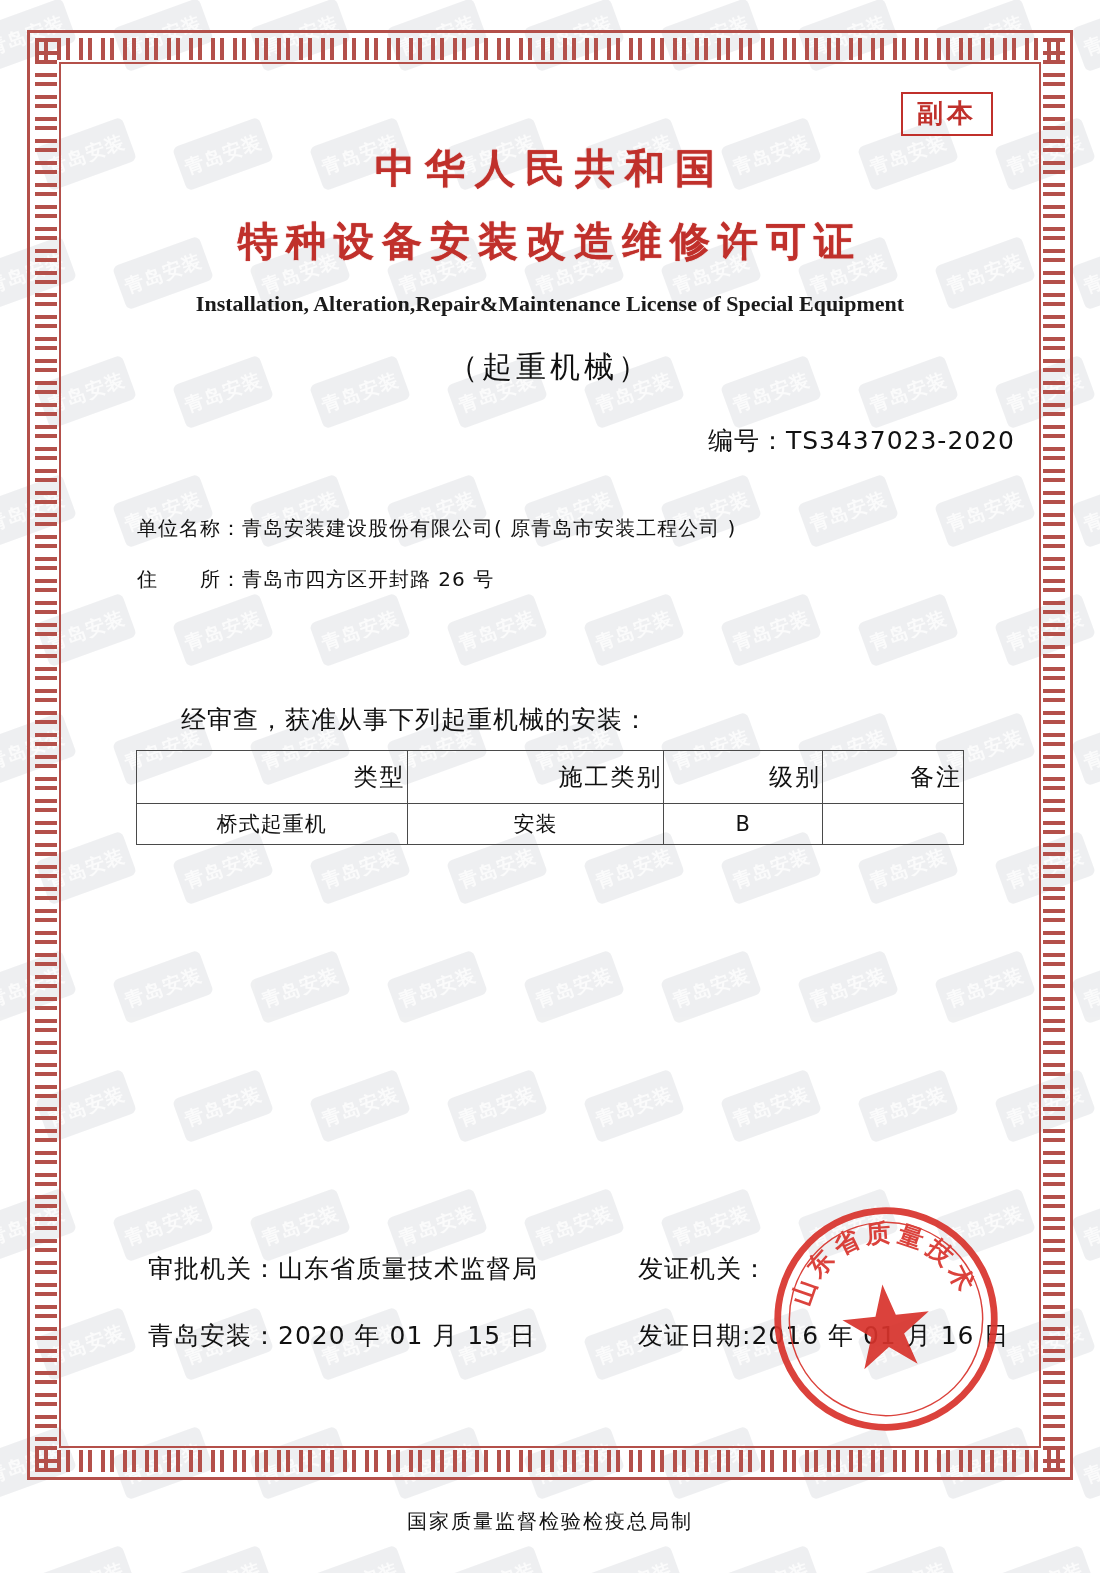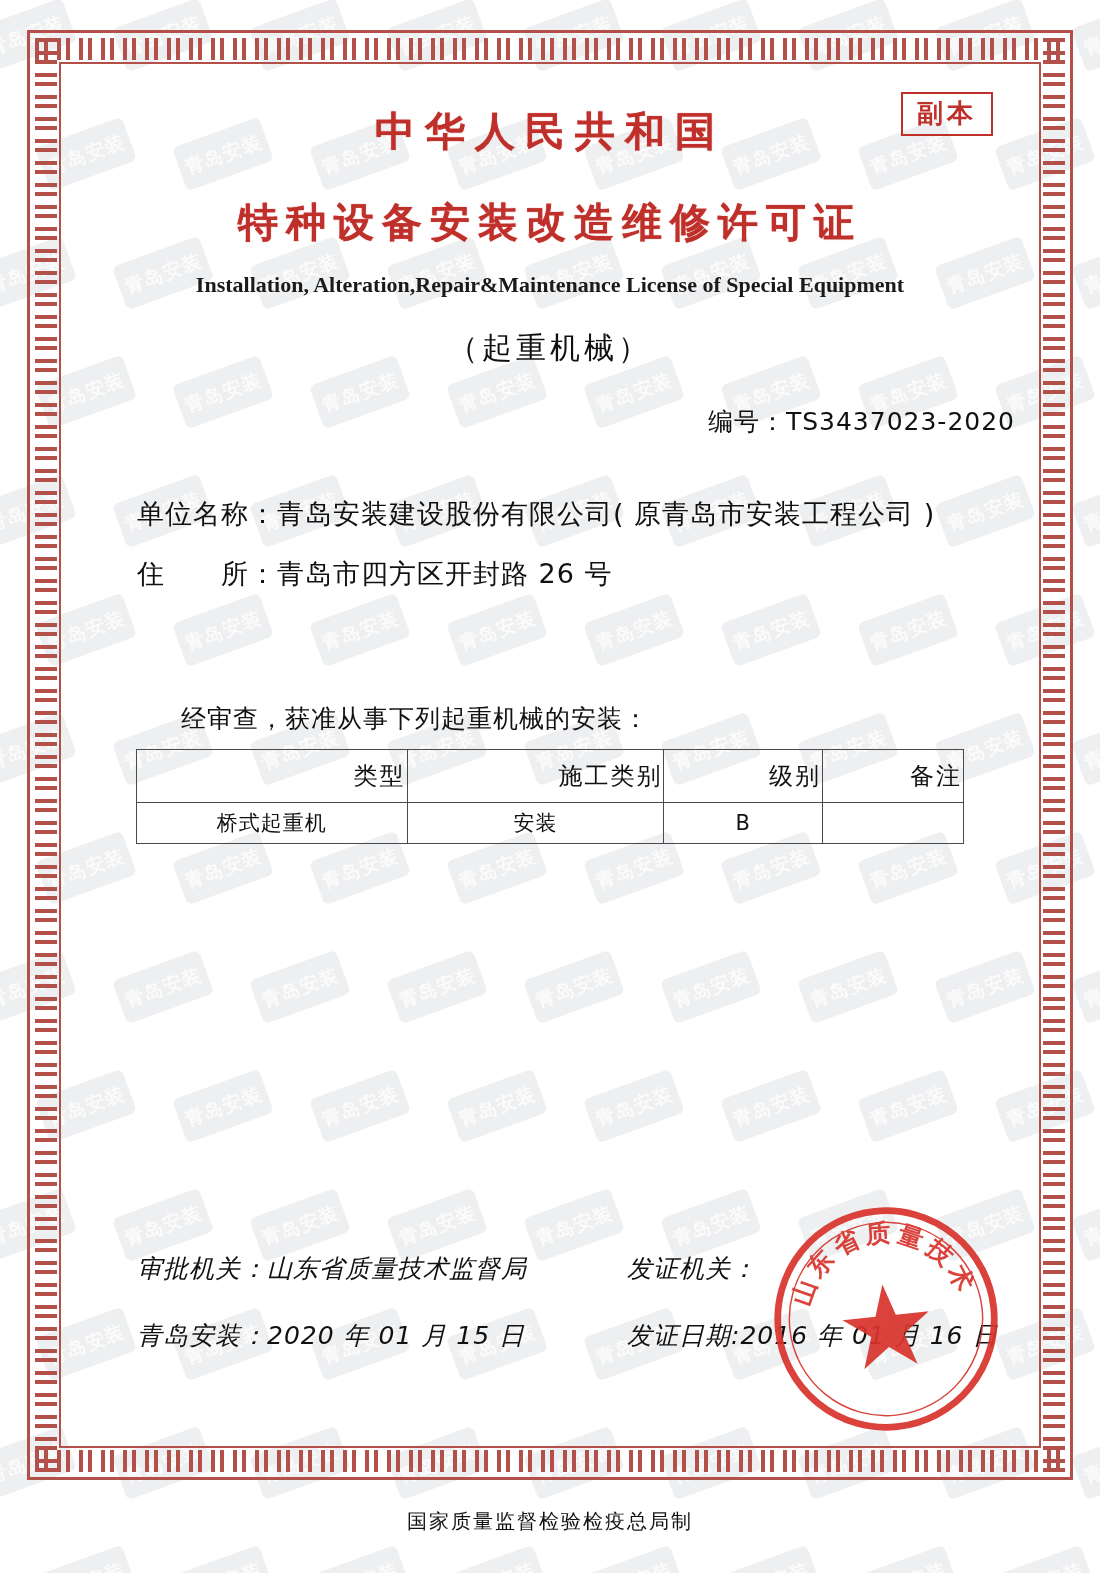--- a/index.html
+++ b/index.html
@@ -131,31 +131,31 @@
     line-height: 1;
   }
 
   .title-cn1 {
     text-align: center;
     color: #c0302b;
     font-family: "DejaVu Sans", sans-serif;
     font-weight: bold;
     font-size: 40px;
     letter-spacing: 10px;
-    margin-top: 42px;
+    margin-top: 79px;
     text-shadow: 0 0 1px #c0302b;
   }
   .title-cn2 {
     text-align: center;
     color: #c0302b;
     font-family: "DejaVu Sans", sans-serif;
     font-weight: bold;
     font-size: 40px;
     letter-spacing: 8px;
-    margin-top: 36px;
+    margin-top: 18px;
     text-shadow: 0 0 1px #c0302b;
   }
   .title-en1 {
     text-align: center;
     color: #1a1a1a;
     font-family: "Liberation Serif", serif;
     font-weight: bold;
     font-size: 22px;
     margin-top: 22px;
   }
@@ -185,21 +185,21 @@
     color: #111111;
     letter-spacing: 1px;
   }
 
   .field-block {
     margin-top: 58px;
     padding-left: 78px;
   }
   .field-row {
     font-family: "DejaVu Sans", sans-serif;
-    font-size: 27px;
+    font-size: 20px;
     color: #111111;
     margin-bottom: 24px;
     letter-spacing: 1px;
     white-space: nowrap;
   }
   .field-label {
     display: inline-block;
   }
   .field-value {
     display: inline-block;
@@ -238,28 +238,27 @@
     height: 38px;
     letter-spacing: 1px;
   }
   .col-type    { width: 272px; }
   .col-cat     { width: 258px; }
   .col-level   { width: 158px; }
   .col-remark  { width: 140px; }
 
   .footer-fields {
     position: absolute;
-    left: 78px;
+    left: 89px;
     top: 1190px;
     width: 880px;
     font-family: "DejaVu Sans", sans-serif;
     font-size: 25px;
     color: #111111;
     letter-spacing: 1px;
-    font-style: italic;
   }
   .footer-line {
     display: flex;
     margin-bottom: 34px;
   }
   .footer-left {
     width: 490px;
     white-space: nowrap;
   }
   .footer-right {

